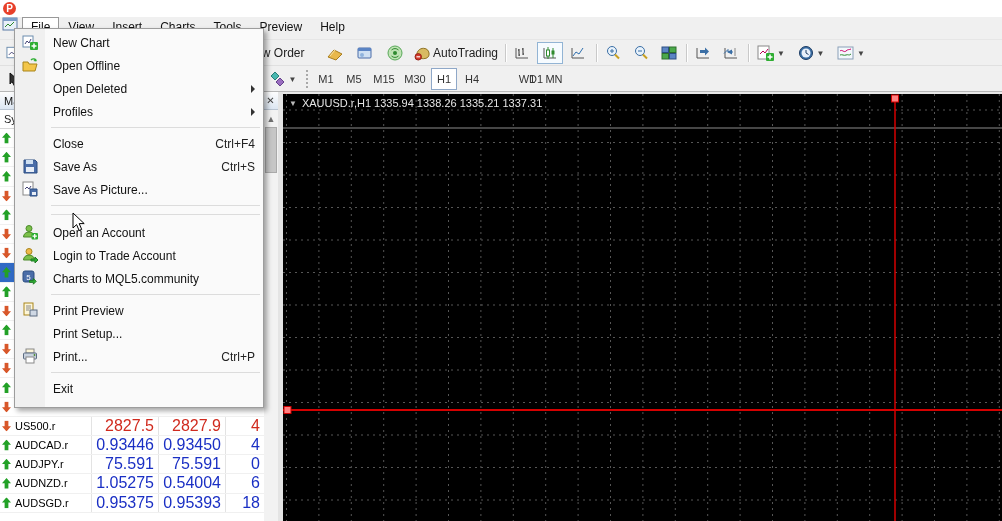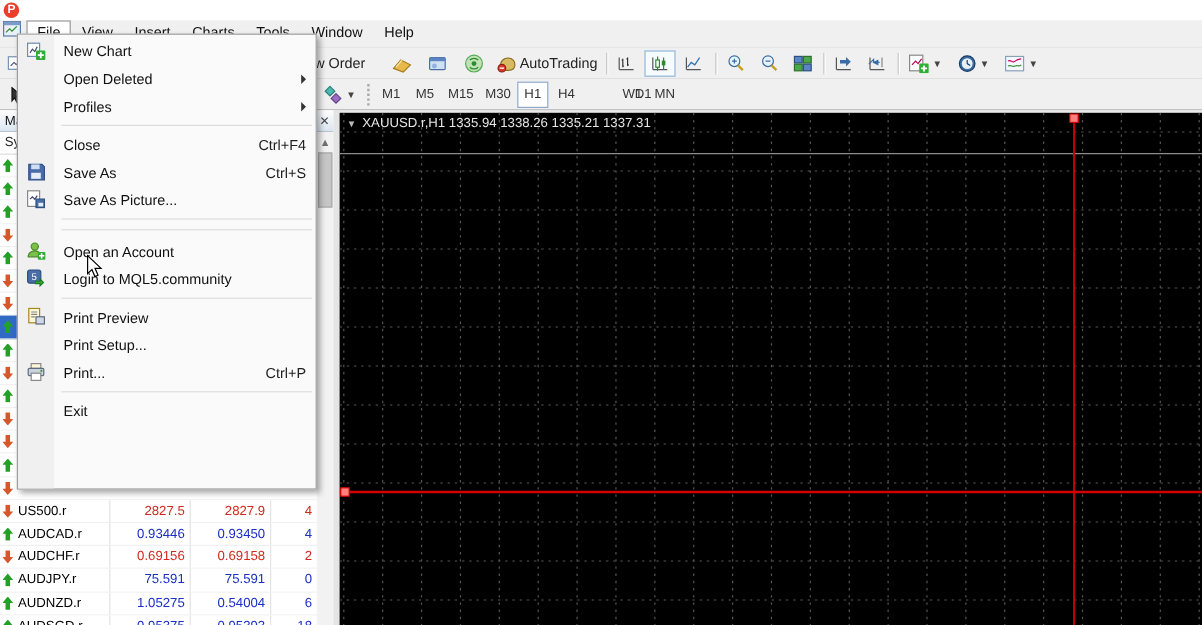--- a/index.html
+++ b/index.html
@@ -56,21 +56,21 @@
   #mw-rows { position:absolute; left:0; top:37px; width:264px; }
   .mw-row { position:relative; height:19.2px; display:flex; align-items:flex-end; font-size:11px; color:#000;
             border-bottom:1px solid #f0f0f0; background:#fff; }
   .mw-row.sel { background:#316ac5; }
   .arr { position:absolute; left:2px; top:50%; width:9px; height:11px; transform:translateY(-50%);
          clip-path:polygon(50% 0,100% 48%,71% 48%,71% 100%,29% 100%,29% 48%,0 48%); }
   .mw-row[data-dir="up"] .arr, .arr[data-dir="up"] { background:#23a127; }
   .mw-row[data-dir="down"] .arr, .arr[data-dir="down"] { background:#d8572a; transform:translateY(-50%) rotate(180deg); }
   .mw-row .c { padding:0 4px; height:100%; display:flex; align-items:center; }
   .mw-row .c-sym { padding-left:15px; }
-  .mw-row .c-bid,.mw-row .c-ask,.mw-row .c-spr { justify-content:flex-end; font-size:11px; }
+  .mw-row .c-bid,.mw-row .c-ask,.mw-row .c-spr { justify-content:flex-end; font-size:16px; }
   .mw-row[data-dir="up"] .val { color:#1a2fc4; }
   .mw-row[data-dir="down"] .val { color:#d02a1e; }
 
   
   #mw-scroll { position:absolute; right:0; top:18px; width:14px; height:411px; background:#f2f2f2; }
   #mw-up { position:absolute; top:2px; left:0; width:14px; height:14px; color:#707070; font-size:9px;
            display:flex; align-items:center; justify-content:center; }
   #mw-thumb { position:absolute; top:17px; left:1px; width:12px; height:46px; background:#c6c6c6; border:1px solid #aaa; }
 
   
@@ -115,21 +115,21 @@
     <svg class="wicon" viewBox="0 0 16 14">
       <rect x="1" y="1" width="14" height="12" fill="#e8f0f8" stroke="#5b7ba6"></rect>
       <rect x="1" y="1" width="14" height="3" fill="#7a9cc6"></rect>
       <path d="M3 10l3-3 2 2 4-4" stroke="#2d8a2d" fill="none"></path>
     </svg>
     <div class="mitem open">File</div>
     <div class="mitem">View</div>
     <div class="mitem">Insert</div>
     <div class="mitem">Charts</div>
     <div class="mitem">Tools</div>
-    <div class="mitem">Window</div>
+    <div class="mitem">Preview</div>
     <div class="mitem">Help</div>
   </div>
 
   <div id="toolbar1" class="tbar">
     <div class="tbtn" style="left:2px;width:36px;">
       <svg class="ic" width="18" height="16" viewBox="0 0 18 16">
         <rect x="1" y="2" width="12" height="11" fill="#fff" stroke="#6b8cae"></rect>
         <path d="M3 10l3-3 2 2 3-4" stroke="#447" fill="none"></path>
         <rect x="10" y="8" width="7" height="7" rx="1" fill="#2fae33"></rect>
         <path d="M13.5 9.5v4M11.5 11.5h4" stroke="#fff" stroke-width="1.4"></path>
@@ -350,27 +350,20 @@
           <span class="c c-bid val">2827.5</span>
           <span class="c c-ask val">2827.9</span>
           <span class="c c-spr val">4</span>
         </div>
         <div class="mw-row" data-dir="up">
           <span class="arr"></span>
           <span class="c c-sym">AUDCAD.r</span>
           <span class="c c-bid val">0.93446</span>
           <span class="c c-ask val">0.93450</span>
           <span class="c c-spr val">4</span>
-        </div>
-        <div class="mw-row" data-dir="down">
-          <span class="arr"></span>
-          <span class="c c-sym">AUDCHF.r</span>
-          <span class="c c-bid val">0.69156</span>
-          <span class="c c-ask val">0.69158</span>
-          <span class="c c-spr val">2</span>
         </div>
         <div class="mw-row" data-dir="up">
           <span class="arr"></span>
           <span class="c c-sym">AUDJPY.r</span>
           <span class="c c-bid val">75.591</span>
           <span class="c c-ask val">75.591</span>
           <span class="c c-spr val">0</span>
         </div>
         <div class="mw-row" data-dir="up">
           <span class="arr"></span>
@@ -450,20 +443,28 @@
     <div class="fm-item">
       <svg class="fm-ic" viewBox="0 0 16 16">
         <rect x="1" y="2" width="10" height="11" fill="#fff" stroke="#6b8cae"></rect>
         <path d="M3 10l2-3 2 2 2-4" stroke="#447" fill="none"></path>
         <rect x="8" y="8" width="8" height="8" rx="1" fill="#2fae33"></rect>
         <path d="M12 9.5v5M9.5 12h5" stroke="#fff" stroke-width="1.5"></path>
       </svg>
       <span class="lbl">New Chart</span>
     </div>
     <div class="fm-item">
+      <svg class="fm-ic" viewBox="0 0 16 16">
+        <path d="M1 5h5l1 2h8l-2 7H1z" fill="#f3c64a" stroke="#a9851a"></path>
+        <path d="M9 3c2-2 5-1 5 1" stroke="#2fae33" fill="none" stroke-width="1.4"></path>
+        <path d="M14 1.5l.4 3-3-.6z" fill="#2fae33"></path>
+      </svg>
+      <span class="lbl">Open Offline</span>
+    </div>
+    <div class="fm-item">
       <span class="lbl">Open Deleted</span>
       <span class="sub"></span>
     </div>
     <div class="fm-item">
       <span class="lbl">Profiles</span>
       <span class="sub"></span>
     </div>
     <div class="fm-sep"></div>
     <div class="fm-item">
       <span class="lbl">Close</span>
@@ -493,25 +494,33 @@
       <svg class="fm-ic" viewBox="0 0 16 16">
         <circle cx="7" cy="4.5" r="3" fill="#7cc04a" stroke="#4a8a2a"></circle>
         <path d="M1.5 13c0-3 2.5-5 5.5-5s5.5 2 5.5 5z" fill="#7cc04a" stroke="#4a8a2a"></path>
         <rect x="9.5" y="9" width="6.5" height="6.5" rx="1" fill="#2fae33"></rect>
         <path d="M12.7 10v4.4M10.5 12.2h4.4" stroke="#fff" stroke-width="1.3"></path>
       </svg>
       <span class="lbl">Open an Account</span>
     </div>
     <div class="fm-item">
       <svg class="fm-ic" viewBox="0 0 16 16">
+        <circle cx="7" cy="4.5" r="3" fill="#f0b94a" stroke="#a9851a"></circle>
+        <path d="M1.5 13c0-3 2.5-5 5.5-5s5.5 2 5.5 5z" fill="#7cc04a" stroke="#4a8a2a"></path>
+        <path d="M9 12h4v-2l3 3-3 3v-2H9z" fill="#2fae33" stroke="#1d7a20"></path>
+      </svg>
+      <span class="lbl">Login to Trade Account</span>
+    </div>
+    <div class="fm-item">
+      <svg class="fm-ic" viewBox="0 0 16 16">
         <rect x="1" y="1" width="11" height="11" rx="2" fill="#4a6da8" stroke="#2d4f82"></rect>
         <text x="6.5" y="9.5" font-size="8" fill="#fff" text-anchor="middle" font-family="Liberation Sans, sans-serif">5</text>
         <path d="M9 12h4v-2l3 3-3 3v-2H9z" fill="#2fae33" stroke="#1d7a20" transform="translate(-1,-1) scale(0.95)"></path>
       </svg>
-      <span class="lbl">Login to MQL5.community</span>
+      <span class="lbl">Charts to MQL5.community</span>
     </div>
     <div class="fm-sep"></div>
     <div class="fm-item">
       <svg class="fm-ic" viewBox="0 0 16 16">
         <rect x="2" y="1" width="9" height="12" fill="#fdf6d8" stroke="#a9851a"></rect>
         <path d="M4 4h5M4 6h5M4 8h3" stroke="#888"></path>
         <rect x="8" y="8" width="7" height="6" fill="#cfd8e4" stroke="#5b6b80"></rect>
       </svg>
       <span class="lbl">Print Preview</span>
     </div>

